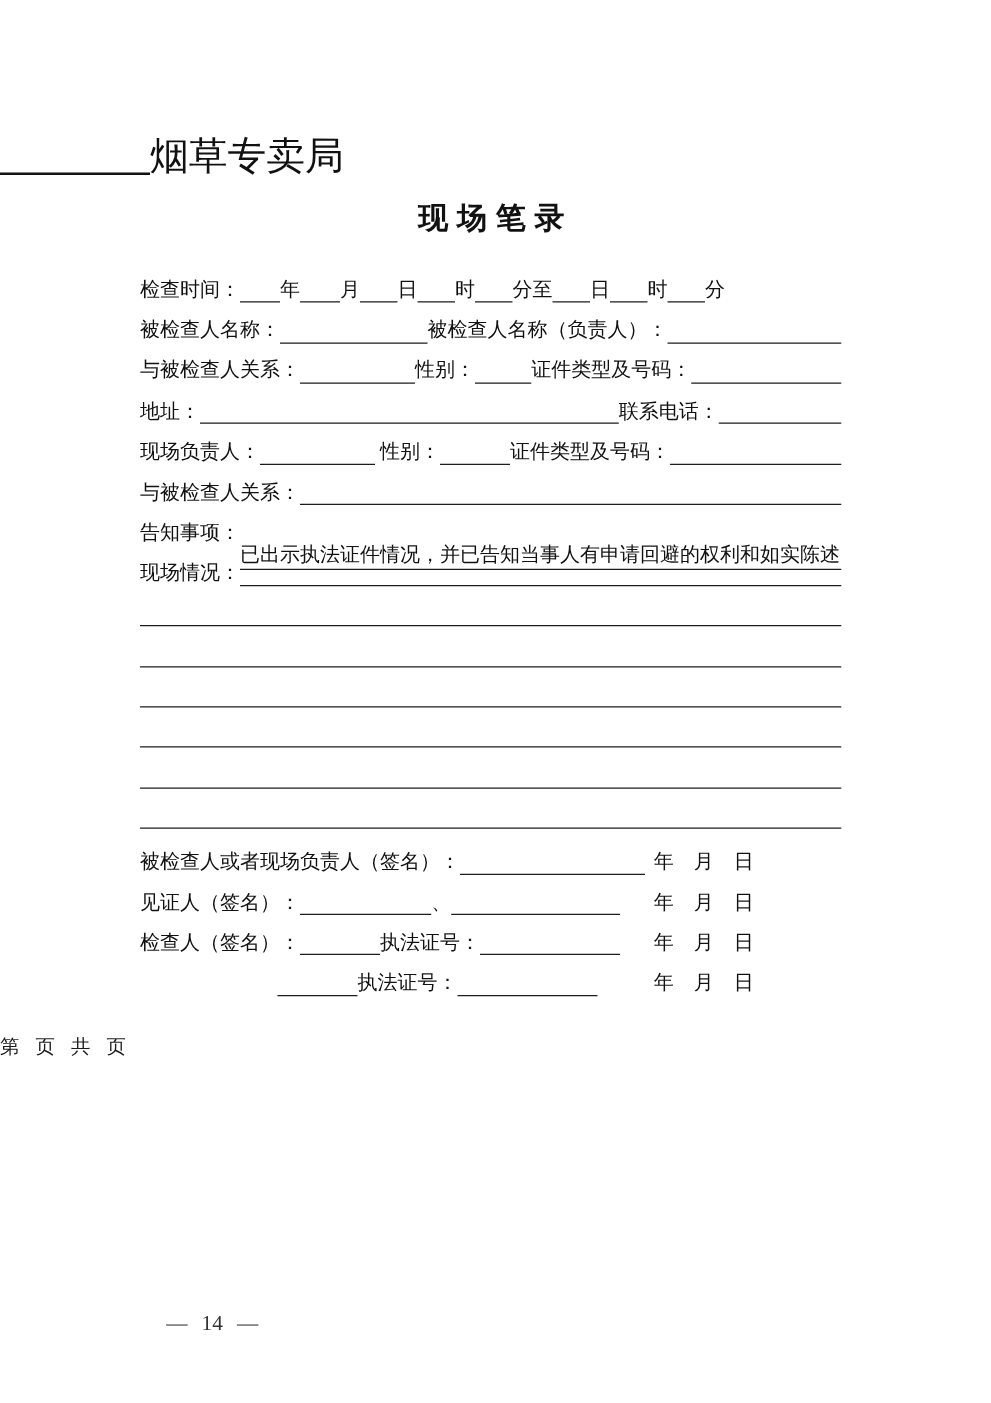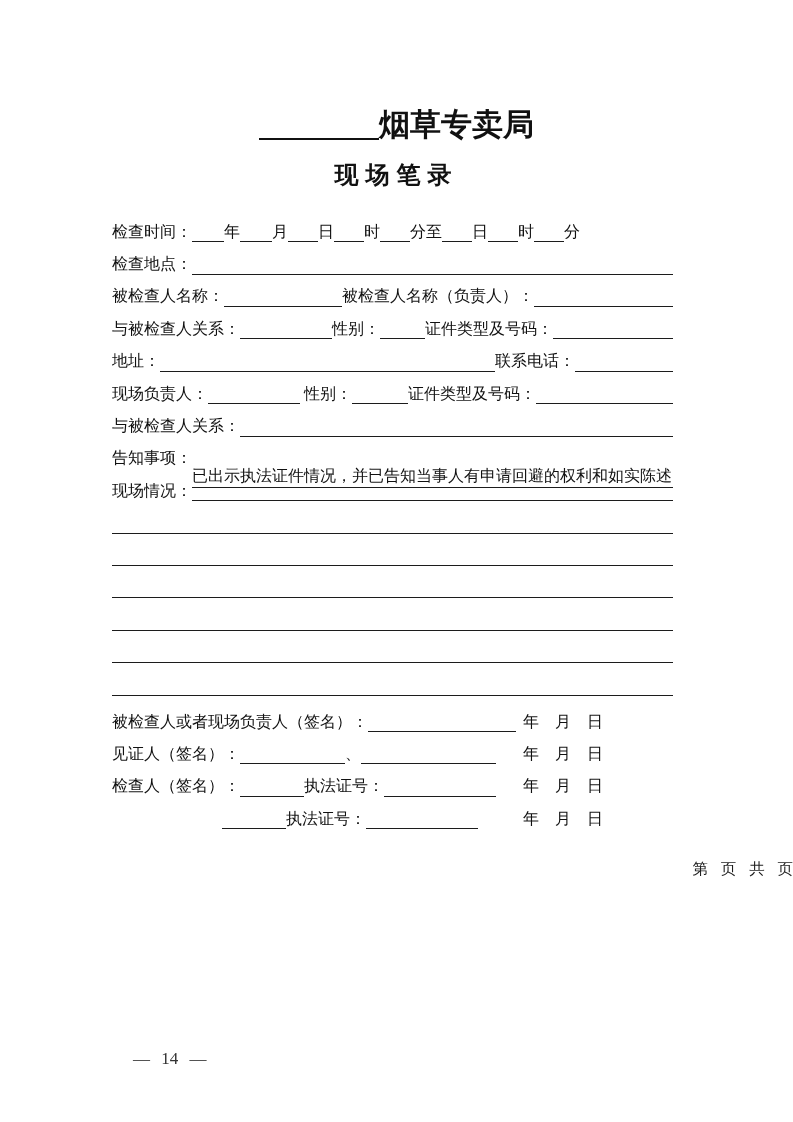--- a/index.html
+++ b/index.html
@@ -7,23 +7,22 @@
     position:relative;
     width:793px; height:1122px;
     background:#ffffff;
     color:#111;
     font-family:"Liberation Serif","DejaVu Serif",serif;
     font-size:16px;
     overflow:hidden;
   }
   .title-row {
     padding-top:104px;
-    text-align:center;
     font-size:31px;
-    font-weight:bold;
+    font-weight:normal;
     line-height:42px;
     white-space:pre;
   }
   .title-blank {
     display:inline-block;
     width:120px; height:0;
     border-bottom:2.5px solid #111;
     vertical-align:-5px;
   }
   .subtitle {
@@ -51,21 +50,21 @@
   }
   .seg-indent { display:inline-block; height:1px; }
   .grow { flex:1 1 auto; }
   .seg-ymd {
     margin-left:auto;
     margin-right:70px;
     white-space:pre;
   }
   .footer-label {
     margin-top:24px;
-    text-align:right;
+    text-align:left;
     font-size:15.5px;
     word-spacing:9px;
     color:#1c1c1c;
   }
   .page-number {
     position:absolute;
     left:133px; top:1049px;
     font-size:17px;
     color:#333;
     word-spacing:7px;
@@ -93,24 +92,20 @@
         <span class="seg-blank" style="width: 30px;"></span>
         <span class="seg-label">时</span>
         <span class="seg-blank" style="width: 30px;"></span>
         <span class="seg-label">分至</span>
         <span class="seg-blank" style="width: 30px;"></span>
         <span class="seg-label">日</span>
         <span class="seg-blank" style="width: 30px;"></span>
         <span class="seg-label">时</span>
         <span class="seg-blank" style="width: 30px;"></span>
         <span class="seg-label">分</span>
-      </div>
-      <div class="row">
-        <span class="seg-label">检查地点：</span>
-        <span class="seg-blank grow"></span>
       </div>
       <div class="row">
         <span class="seg-label">被检查人名称：</span>
         <span class="seg-blank" style="width: 118px;"></span>
         <span class="seg-label">被检查人名称（负责人）：</span>
         <span class="seg-blank grow"></span>
       </div>
       <div class="row">
         <span class="seg-label">与被检查人关系：</span>
         <span class="seg-blank" style="width: 92px;"></span>

